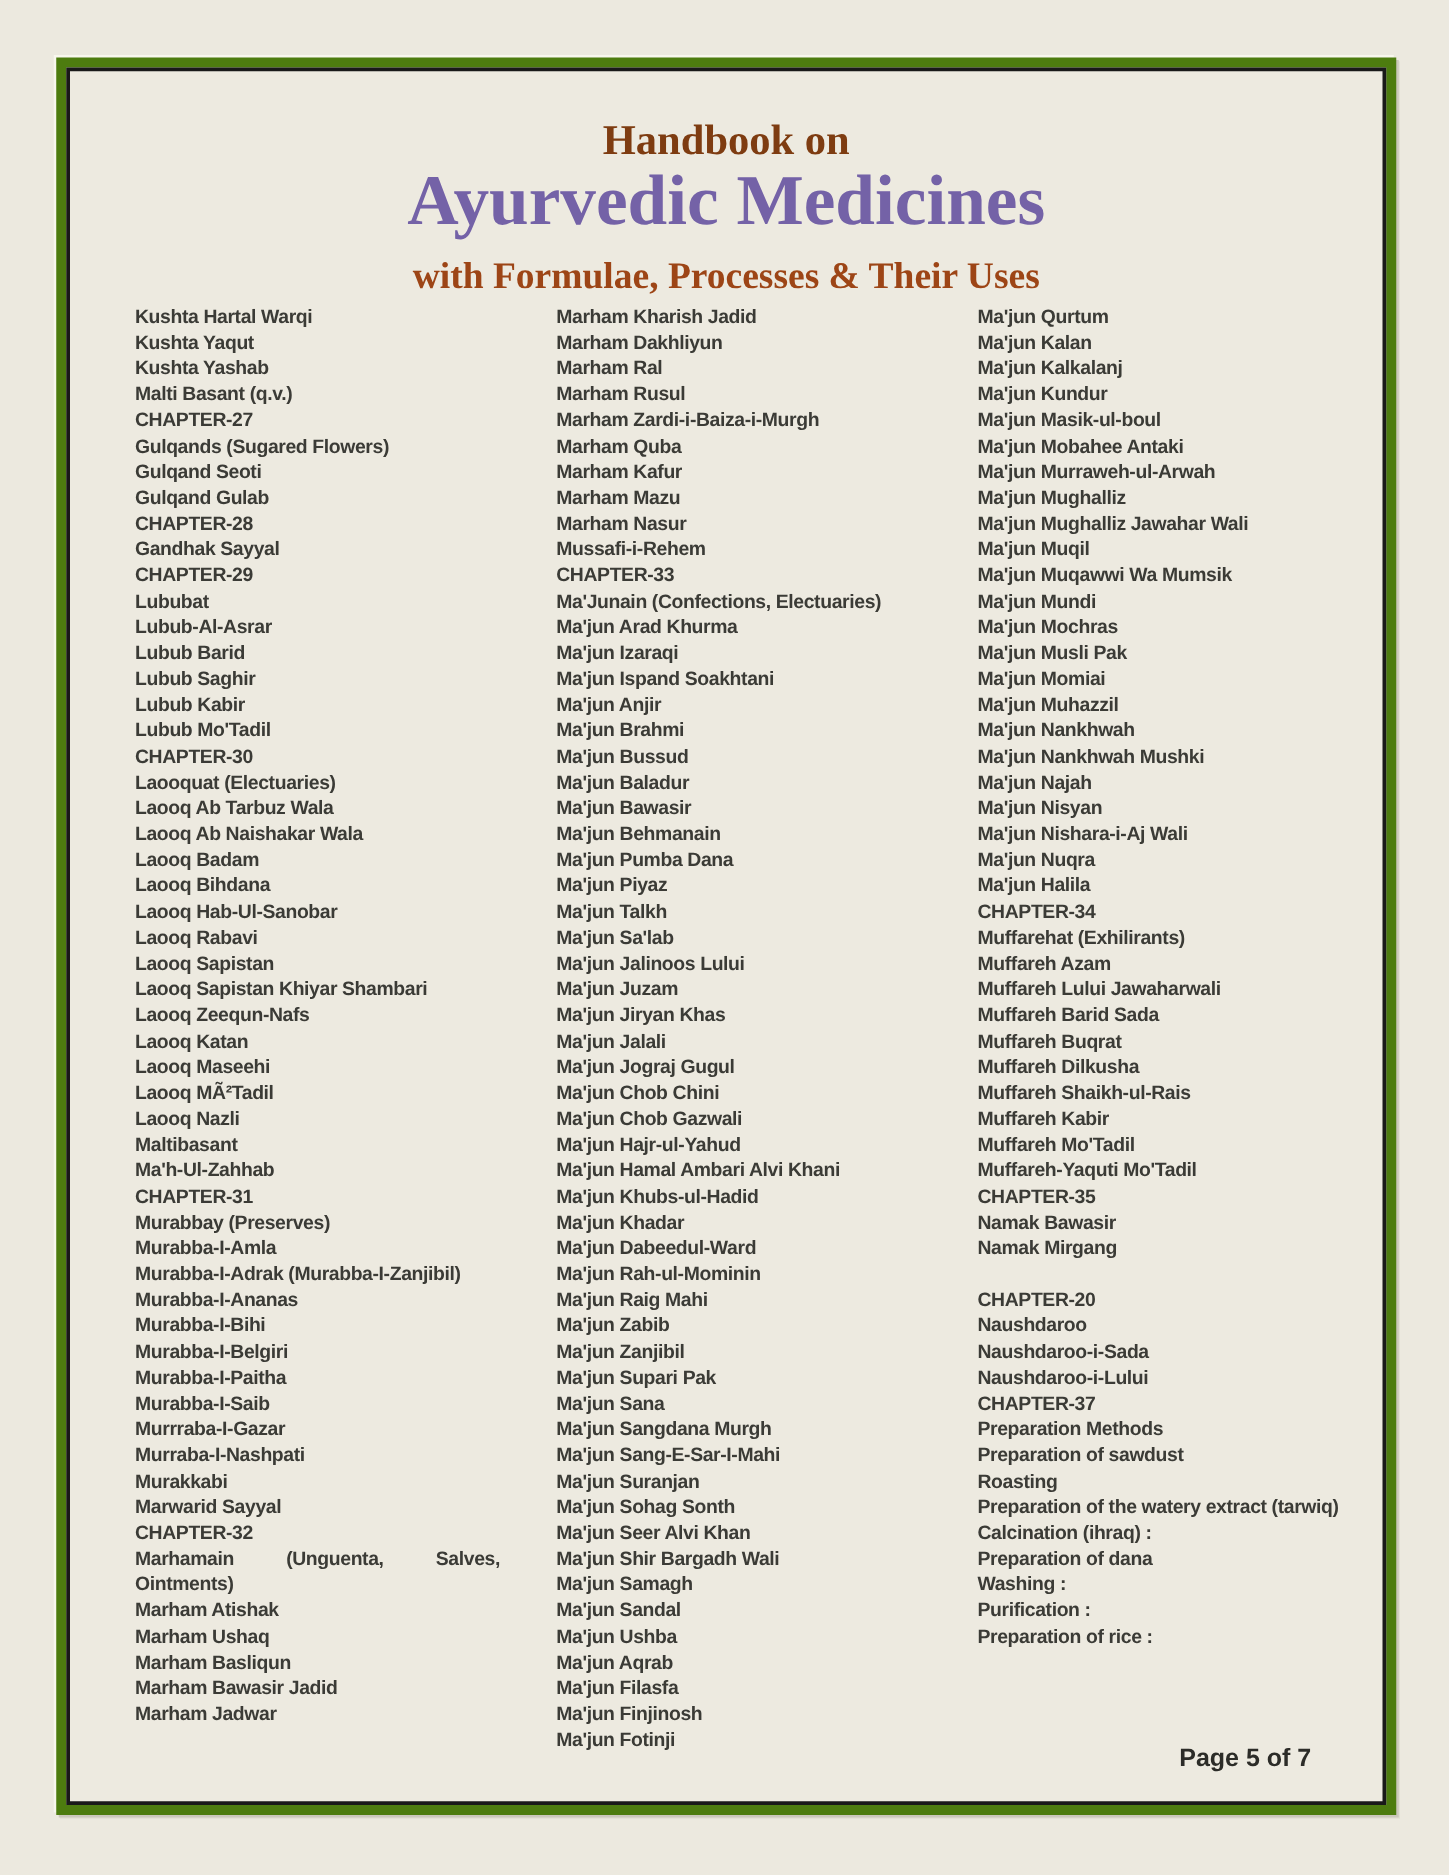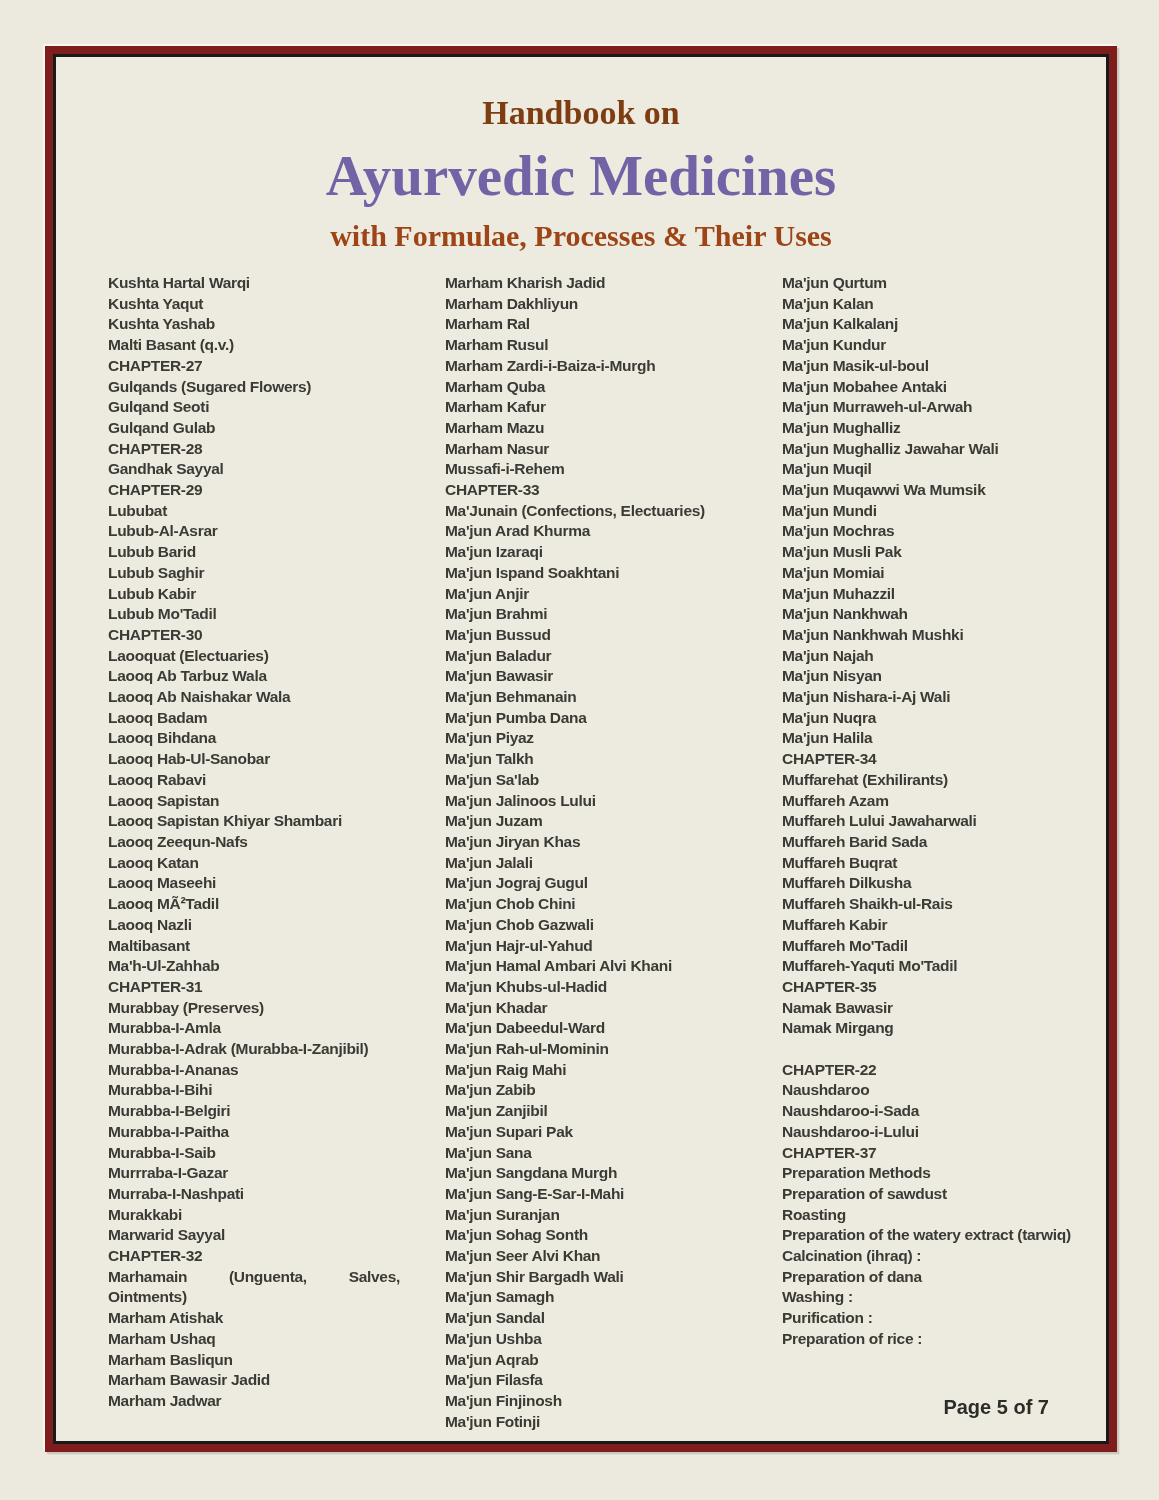--- a/index.html
+++ b/index.html
@@ -7,21 +7,21 @@
     width:1159px;height:1500px;
     background:#ecead f;
     background-color:#ecE9DF;
     position:relative;
     font-family:"Liberation Sans",sans-serif;
     overflow:hidden;
   }
   .page-frame{
     position:absolute;left:45px;top:46px;width:1072px;height:1406px;
     box-sizing:border-box;
-    background:#7f1d1d;
+    background:#4d7c0f;
     padding:8px;
     box-shadow:-2px -2px 0 #f8f7ee, 2px 2px 0 #cbc8bc, 3px 3px 0 #e2dfd4;
   }
   .page{
     width:100%;height:100%;
     box-sizing:border-box;
     border:3px solid #191919;
     background:#EDEAE0;
     overflow:hidden;
     position:relative;
@@ -34,35 +34,35 @@
     font-size:34px;
     line-height:36px;
     color:#7E3C11;
   }
   .main-title{
     text-align:center;
     font-family:"Liberation Serif",serif;
     font-weight:bold;
     font-size:57px;
     line-height:58px;
-    margin-top:16px;
+    margin-top:1px;
     color:#7462A7;
   }
   .subtitle{
     text-align:center;
     font-family:"Liberation Serif",serif;
     font-weight:bold;
     font-size:30px;
     line-height:32px;
     margin-top:15px;
     color:#9D4516;
   }
   .columns{
     display:flex;
-    margin:21px 0 0 52px;
+    margin:7px 0 0 52px;
   }
   .col{
     width:292px;
     margin-right:45px;
     flex:0 0 auto;
   }
   .toc-item{
     font-family:"Liberation Sans",sans-serif;
     font-weight:700;
     font-size:15.5px;
@@ -244,21 +244,21 @@
           <div class="toc-item">Muffareh Buqrat</div>
           <div class="toc-item">Muffareh Dilkusha</div>
           <div class="toc-item">Muffareh Shaikh-ul-Rais</div>
           <div class="toc-item">Muffareh Kabir</div>
           <div class="toc-item">Muffareh Mo'Tadil</div>
           <div class="toc-item">Muffareh-Yaquti Mo'Tadil</div>
           <div class="toc-item chapter">CHAPTER-35</div>
           <div class="toc-item">Namak Bawasir</div>
           <div class="toc-item">Namak Mirgang</div>
           <div class="toc-item blank">&nbsp;</div>
-          <div class="toc-item chapter">CHAPTER-22</div>
+          <div class="toc-item chapter">CHAPTER-20</div>
           <div class="toc-item">Naushdaroo</div>
           <div class="toc-item">Naushdaroo-i-Sada</div>
           <div class="toc-item">Naushdaroo-i-Lului</div>
           <div class="toc-item chapter">CHAPTER-37</div>
           <div class="toc-item">Preparation Methods</div>
           <div class="toc-item">Preparation of sawdust</div>
           <div class="toc-item">Roasting</div>
           <div class="toc-item">Preparation of the watery extract (tarwiq)</div>
           <div class="toc-item">Calcination (ihraq) :</div>
           <div class="toc-item">Preparation of dana</div>

